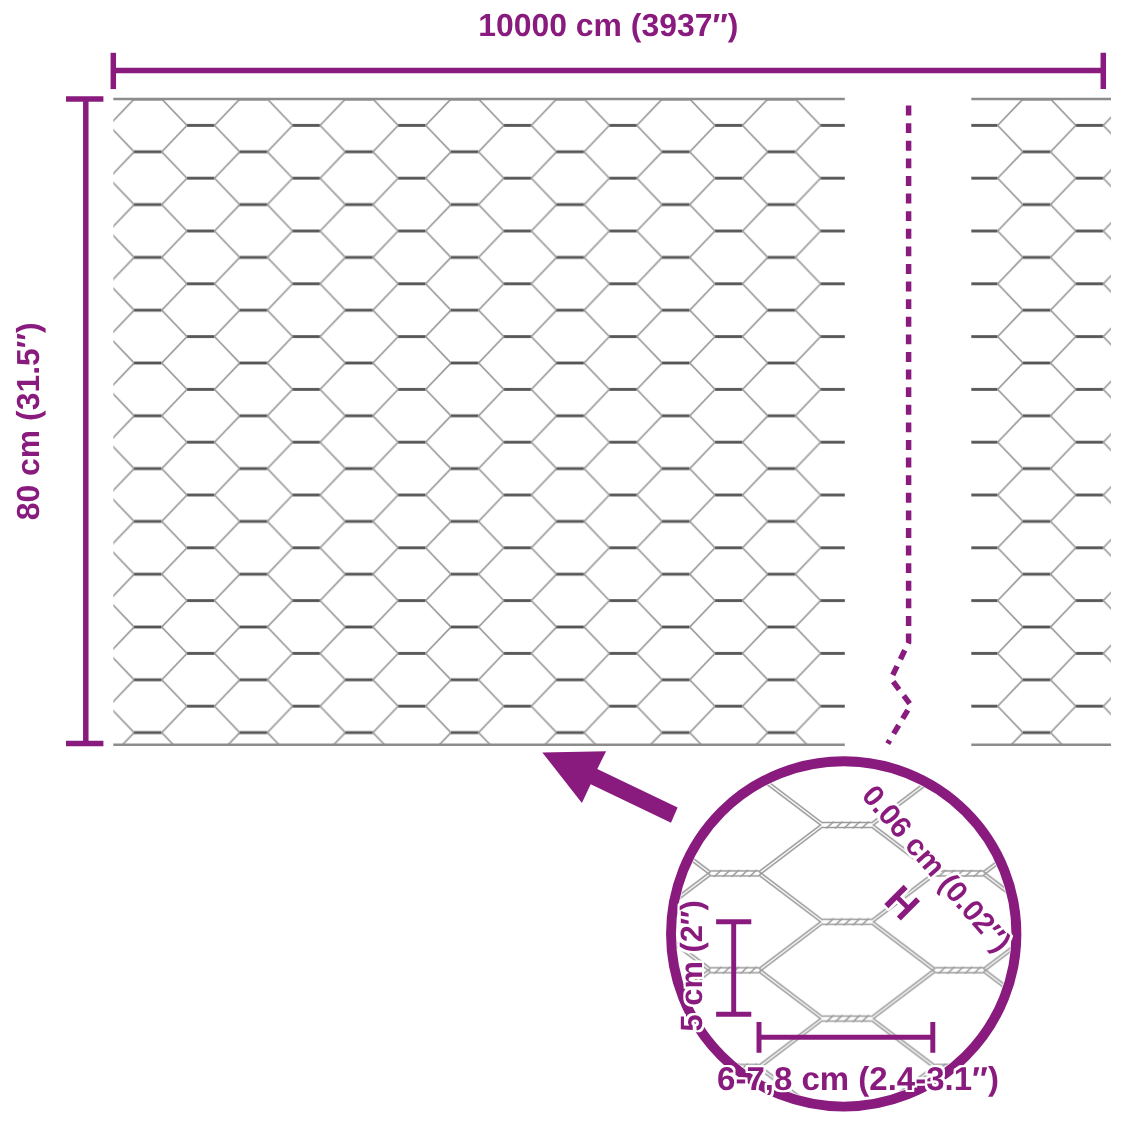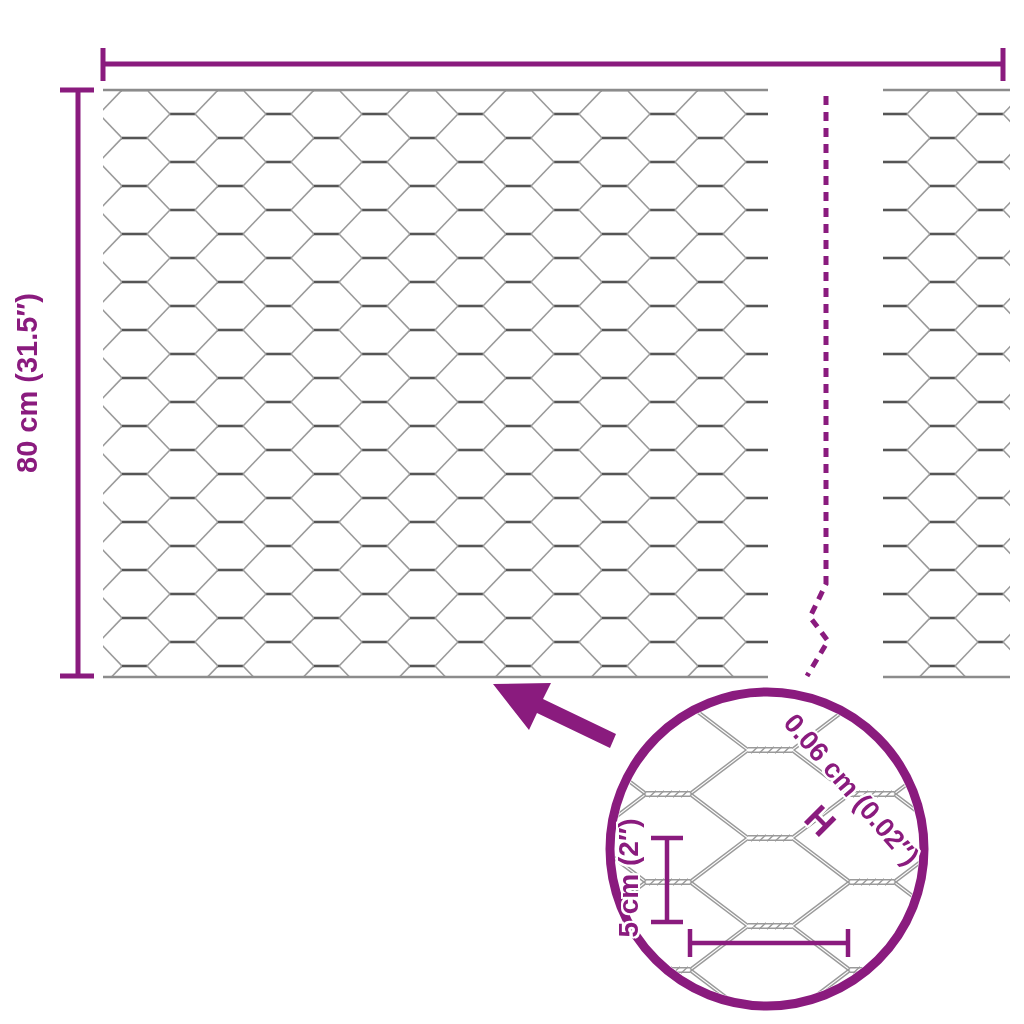--- a/index.html
+++ b/index.html
@@ -128,22 +128,24 @@
         <line x1="651" y1="922" x2="683" y2="922" class="dim2"></line>
       </g>
       <g>
         <line x1="690" y1="943" x2="848" y2="943" class="dim2"></line>
         <line x1="690" y1="929" x2="690" y2="957" class="dim2"></line>
         <line x1="848" y1="929" x2="848" y2="957" class="dim2"></line>
       </g>
     </g>
   </svg>
 
+  <div class="label" id="top-dim-label">10000 cm (3937″)</div>
 
   <div class="label rot-ccw" id="left-dim-label">80 cm (31.5″)</div>
 
   <div class="label halo rot-45" id="detail-thickness-label">0.06 cm (0.02″)</div>
 
   <div class="label halo rot-45b" id="detail-marker">H</div>
 
   <div class="label halo rot-ccw" id="detail-height-label">5 cm (2″)</div>
 
+  <div class="label halo" id="detail-width-label">6-7,8 cm (2.4-3.1″)</div>
 </div>
 
 </body></html>

